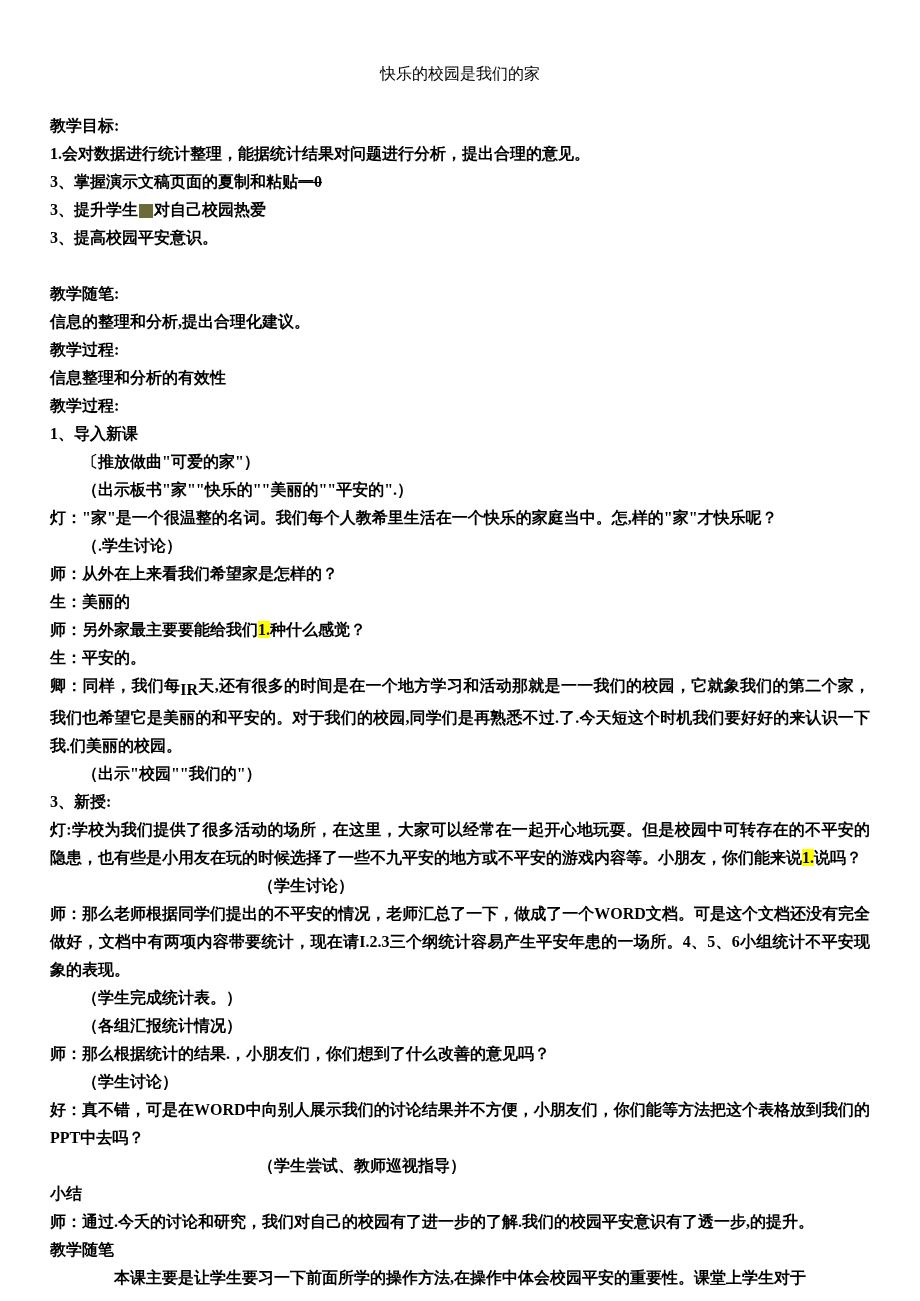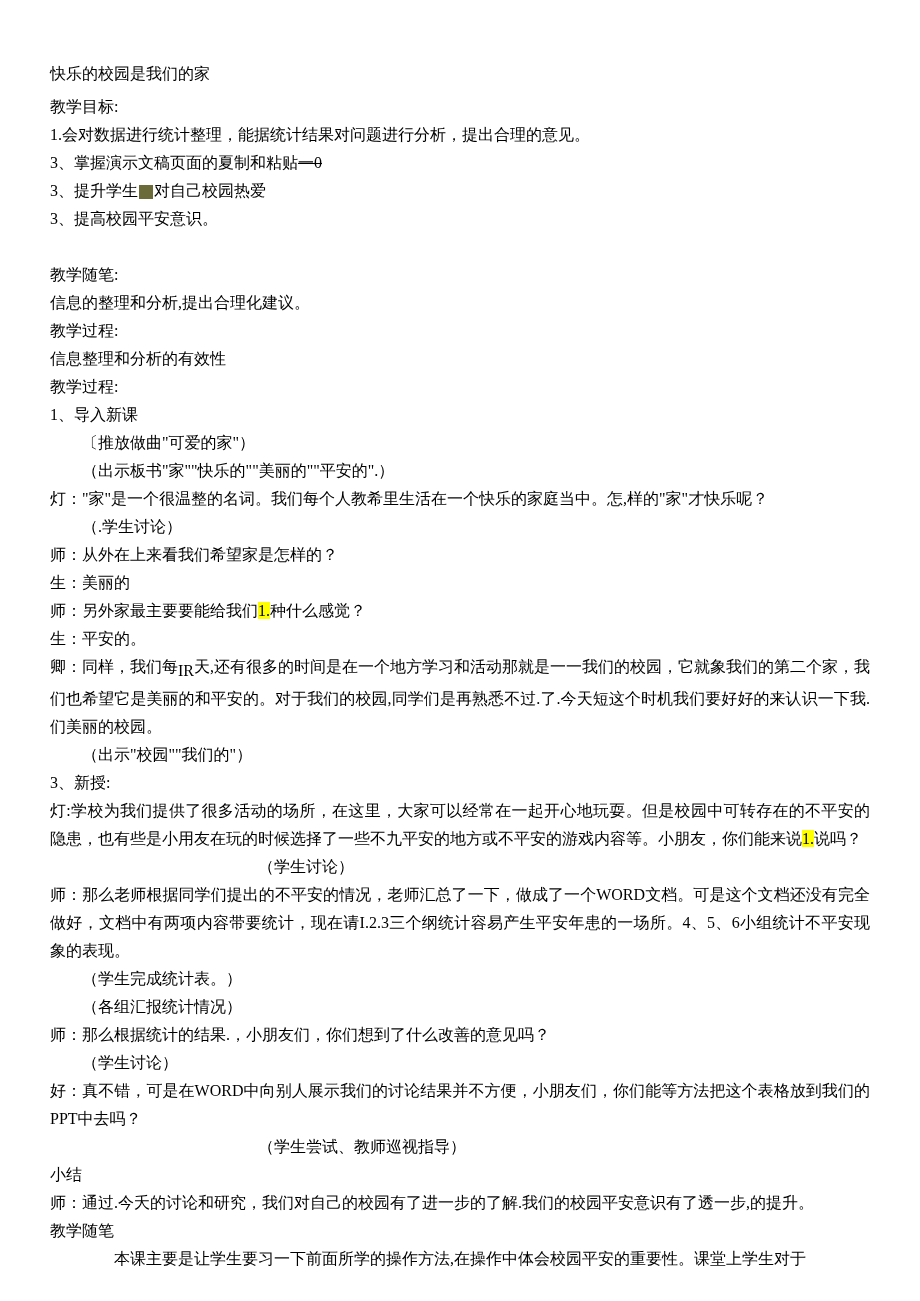--- a/index.html
+++ b/index.html
@@ -7,26 +7,28 @@
       font-size: 16px;
       line-height: 1.75;
       color: #000;
       background: #fff;
       margin: 0;
       padding: 60px 50px 40px 50px;
       width: 920px;
       box-sizing: border-box;
     }
     .title {
+      text-align: center;
       font-size: 16px;
-      margin-bottom: 5px;
+      margin-bottom: 24px;
     }
     .line {
       margin: 0;
       text-align: justify;
+      font-weight: bold;
     }
     .indent1 {
       padding-left: 2em;
     }
     .indent2 {
       padding-left: 4em;
     }
     .hl {
       background-color: #ffff00;
     }

